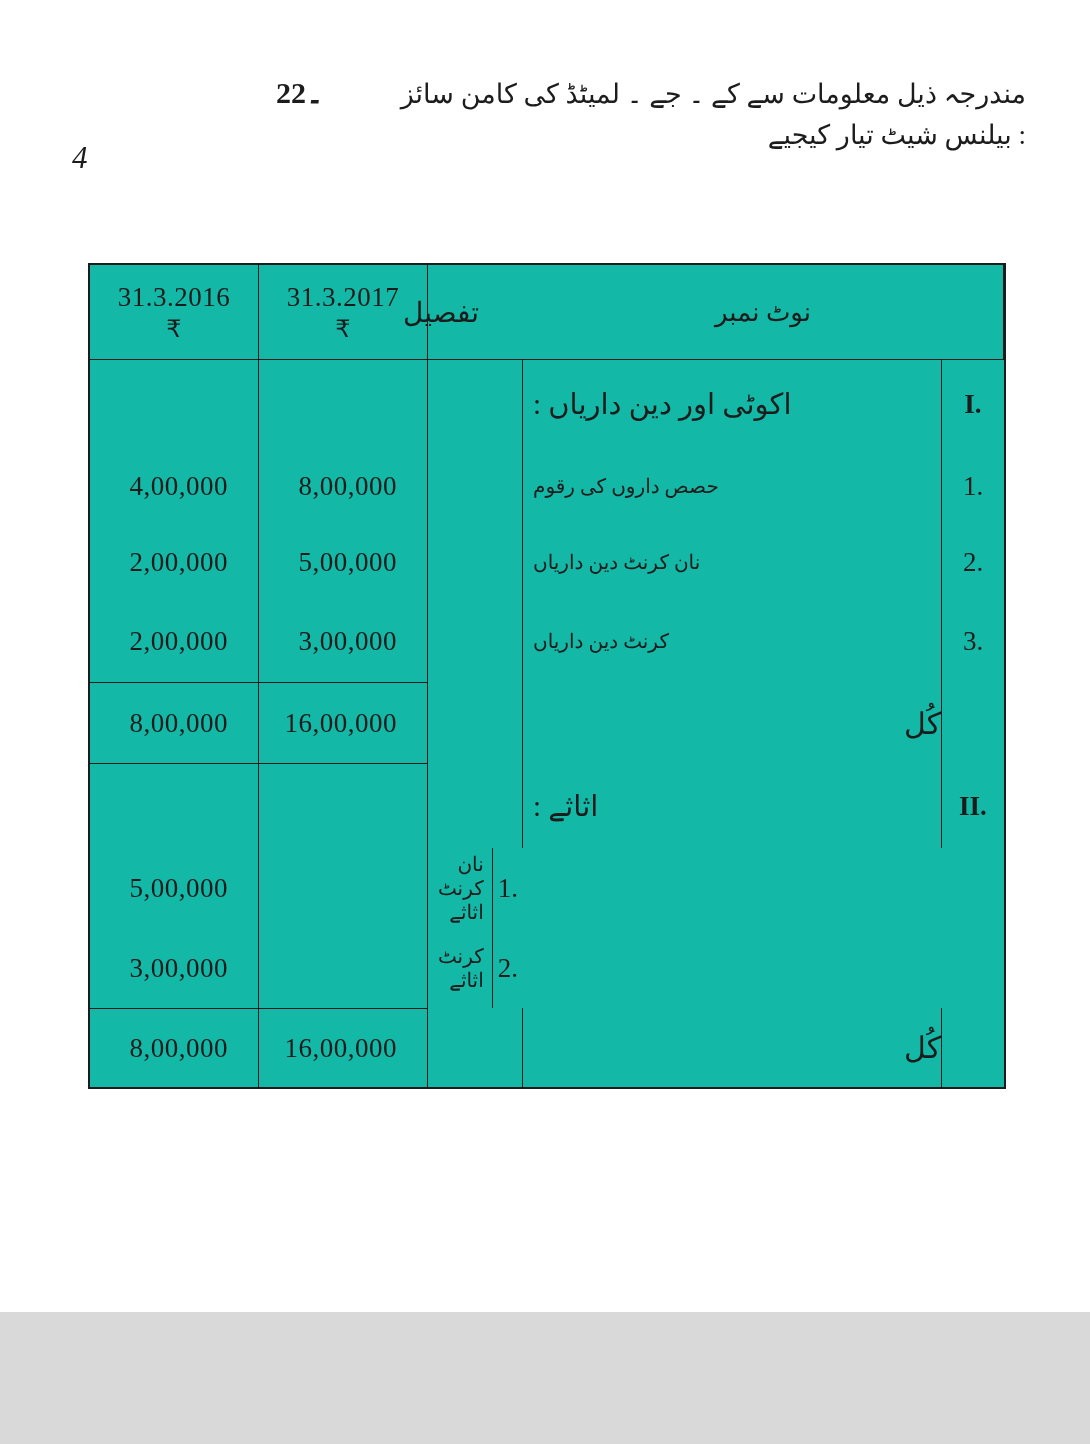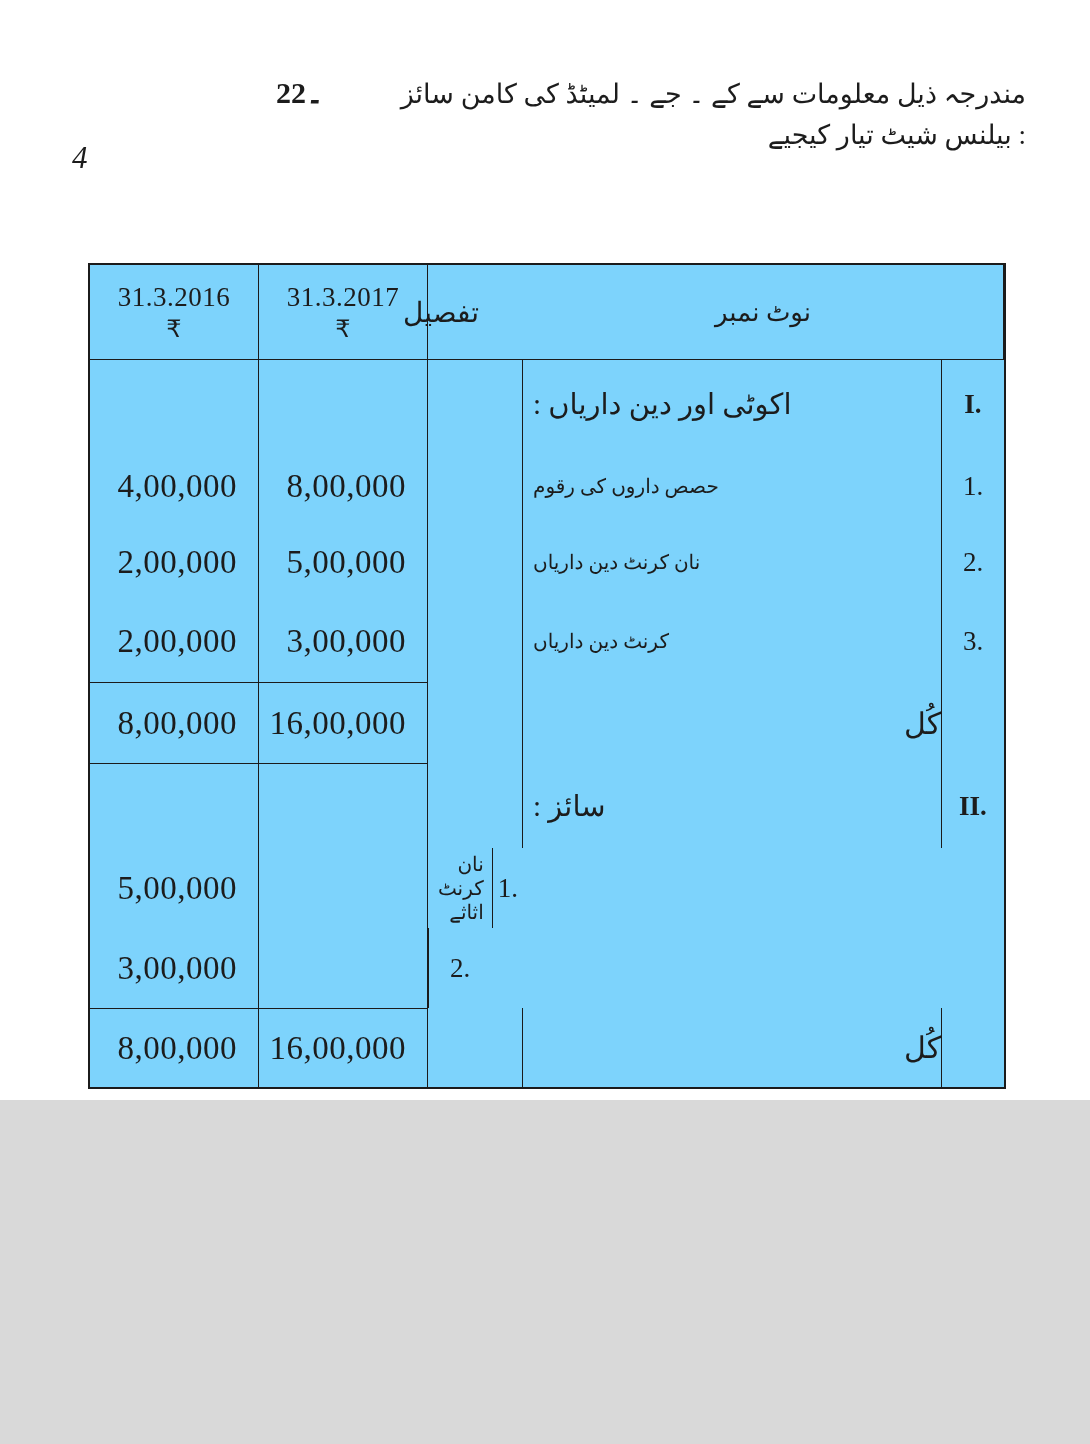--- a/index.html
+++ b/index.html
@@ -1,18 +1,18 @@
 <!DOCTYPE html>
 <html><head>
 <meta charset="utf-8">
 <style>
   html,body{margin:0;padding:0;background:#d9d9d9;}
   .page{
     position:relative;
-    width:1090px;height:1100px;
+    width:1090px;height:1312px;
     margin:0 auto;
     background:#ffffff;
     font-family:"Liberation Serif", serif;
     color:#1c1c1c;
     overflow:hidden;
   }
   
   .question{
     position:absolute; top:74px; left:276px; right:64px;
     direction:ltr;
@@ -23,35 +23,35 @@
   .q-text{flex:1; text-align:right; font-size:27px; line-height:1.5;}
   .marks{
     position:absolute; top:140px; left:72px;
     font-style:italic; font-size:31px;
   }
   
   .bs-table{
     position:absolute; left:88px; top:263px; width:918px;
     border:2px solid #1b1b1b;
     box-sizing:border-box;
-    background:#7dd3fc;
+    background:#14b8a6;
   }
   .trow{display:grid; grid-template-columns:169px 169px 95px 1fr;}
   .cell{
     display:flex; align-items:center; box-sizing:border-box;
     min-width:0;
   }
   .c1,.c2,.c3{border-right:1.5px solid #1b1b1b;}
   .hcell{border-bottom:1.5px solid #1b1b1b;}
   .hdr-amt{flex-direction:column; justify-content:center; gap:2px;}
   .hdr-date{font-size:27px; letter-spacing:.5px;}
   .hdr-cur{font-size:24px; font-family:"DejaVu Sans", sans-serif;}
   .hdr-note{justify-content:center; font-size:26px;}
   .hdr-part{justify-content:flex-end; padding-right:44px; font-size:28px;}
-  .amount{justify-content:flex-end; padding-right:21px; font-size:33px; letter-spacing:.5px;}
+  .amount{justify-content:flex-end; padding-right:30px; font-size:27px; letter-spacing:.5px;}
   .part{padding:0; align-items:stretch;}
   .ptext{
     flex:1; display:flex; align-items:center; justify-content:flex-end;
     direction:rtl; text-align:right;
     padding:0 8px 0 10px; font-size:20px;
   }
   .ptext.sec{font-size:29px;font-family:Liberation Serif, serif;}
   .ptext.total-label{justify-content:flex-start; padding-right:0; padding-left:38px; font-size:30px;}
   .serial{
     width:62px; border-left:1.5px solid #1b1b1b;
@@ -147,38 +147,39 @@
         <div class="ptext total-label">کُل</div>
         <div class="serial"></div>
       </div>
     </div>
 
     <div class="trow" style="height:84px;">
       <div class="cell c1 amount"></div>
       <div class="cell c2 amount"></div>
       <div class="cell c3"></div>
       <div class="cell part">
-        <div class="ptext sec">سائز :</div>
+        <div class="ptext sec">اثاثے :</div>
         <div class="serial sec">II.</div>
       </div>
     </div>
 
     <div class="trow" style="height:80px;">
       <div class="cell c1 amount">5,00,000</div>
       <div class="cell c3"></div>
       <div class="cell part">
         <div class="ptext">نان کرنٹ اثاثے</div>
         <div class="serial">1.</div>
       </div>
     </div>
 
     <div class="trow" style="height:80px;">
       <div class="cell c1 amount">3,00,000</div>
       <div class="cell c3"></div>
       <div class="cell part">
+        <div class="ptext">کرنٹ اثاثے</div>
         <div class="serial">2.</div>
       </div>
     </div>
 
     <div class="trow row-total2" style="height:79px;">
       <div class="cell c1 amount">8,00,000</div>
       <div class="cell c2 amount">16,00,000</div>
       <div class="cell c3"></div>
       <div class="cell part">
         <div class="ptext total-label">کُل</div>

